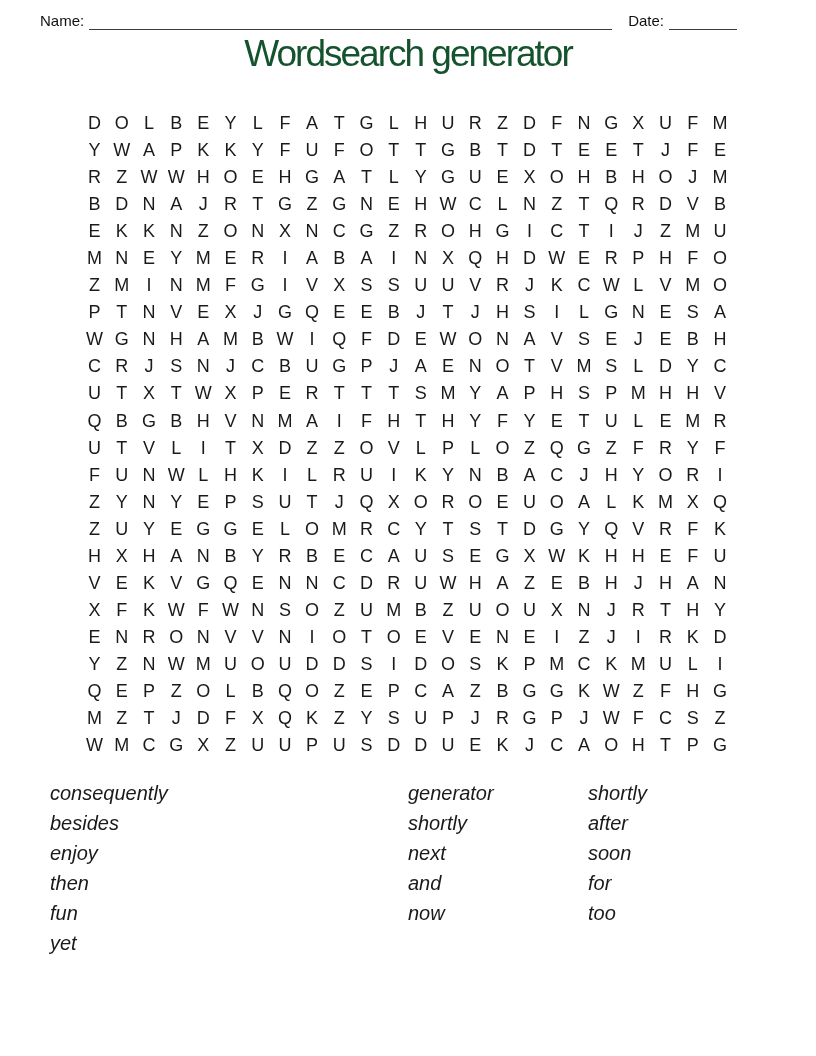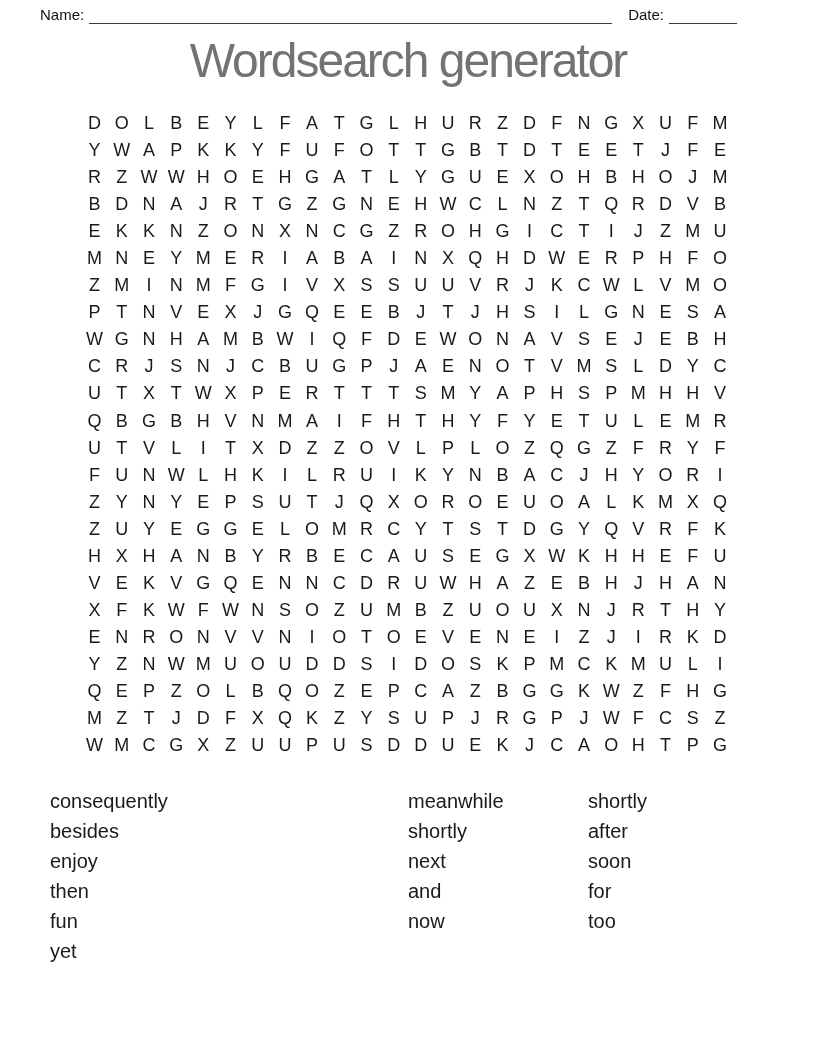--- a/index.html
+++ b/index.html
@@ -12,44 +12,44 @@
     font-family: "Liberation Sans", sans-serif;
     color: #000;
     overflow: hidden;
   }
   
   .header {
     position: absolute;
     top: 0;
     left: 40px;
     right: 79px;
-    height: 24px;
+    height: 30px;
     display: flex;
     align-items: flex-end;
     font-size: 15px;
     color: #111;
   }
   .header .label { line-height: 19px; white-space: nowrap; }
   .fill-line {
     border-bottom: 1.5px solid #3c3c3c;
     height: 19px;
   }
   .name-line { flex: 1; margin-left: 5px; margin-right: 16px; }
   .date-line { width: 68px; margin-left: 5px; }
   
   .title {
     position: absolute;
     top: 33px;
     left: 0;
     width: 100%;
     text-align: center;
-    font-size: 48px;
+    font-size: 37px;
     font-weight: 400;
     letter-spacing: -2px;
-    color: #737373;
+    color: #14532d;
   }
   
   .grid {
     position: absolute;
     left: 81px;
     top: 110px;
     display: grid;
     grid-template-columns: repeat(24, 27.2px);
     grid-auto-rows: 27.05px;
   }
@@ -61,21 +61,21 @@
     color: #1a1a1a;
   }
   
   .words {
     position: absolute;
     top: 779px;
     left: 0;
     width: 100%;
     height: 185px;
   }
-  .wcol { position: absolute; top: 8px; }
+  .wcol { position: absolute; top: 0; font-style: italic; }
   .wcol.c1 { left: 50px; }
   .wcol.c2 { left: 227px; }
   .wcol.c3 { left: 408px; }
   .wcol.c4 { left: 588px; }
   .word {
     font-size: 20px;
     line-height: 29.9px;
     font-weight: 400;
     color: #1a1a1a;
     white-space: nowrap;
@@ -677,21 +677,21 @@
   <div class="words">
     <div class="wcol c1">
         <div class="word">consequently</div>
         <div class="word">besides</div>
         <div class="word">enjoy</div>
         <div class="word">then</div>
         <div class="word">fun</div>
         <div class="word">yet</div>
       </div>
     <div class="wcol c3">
-        <div class="word">meanwhile</div>
+        <div class="word">generator</div>
         <div class="word">shortly</div>
         <div class="word">next</div>
         <div class="word">and</div>
         <div class="word">now</div>
       </div>
     <div class="wcol c4">
         <div class="word">shortly</div>
         <div class="word">after</div>
         <div class="word">soon</div>
         <div class="word">for</div>

